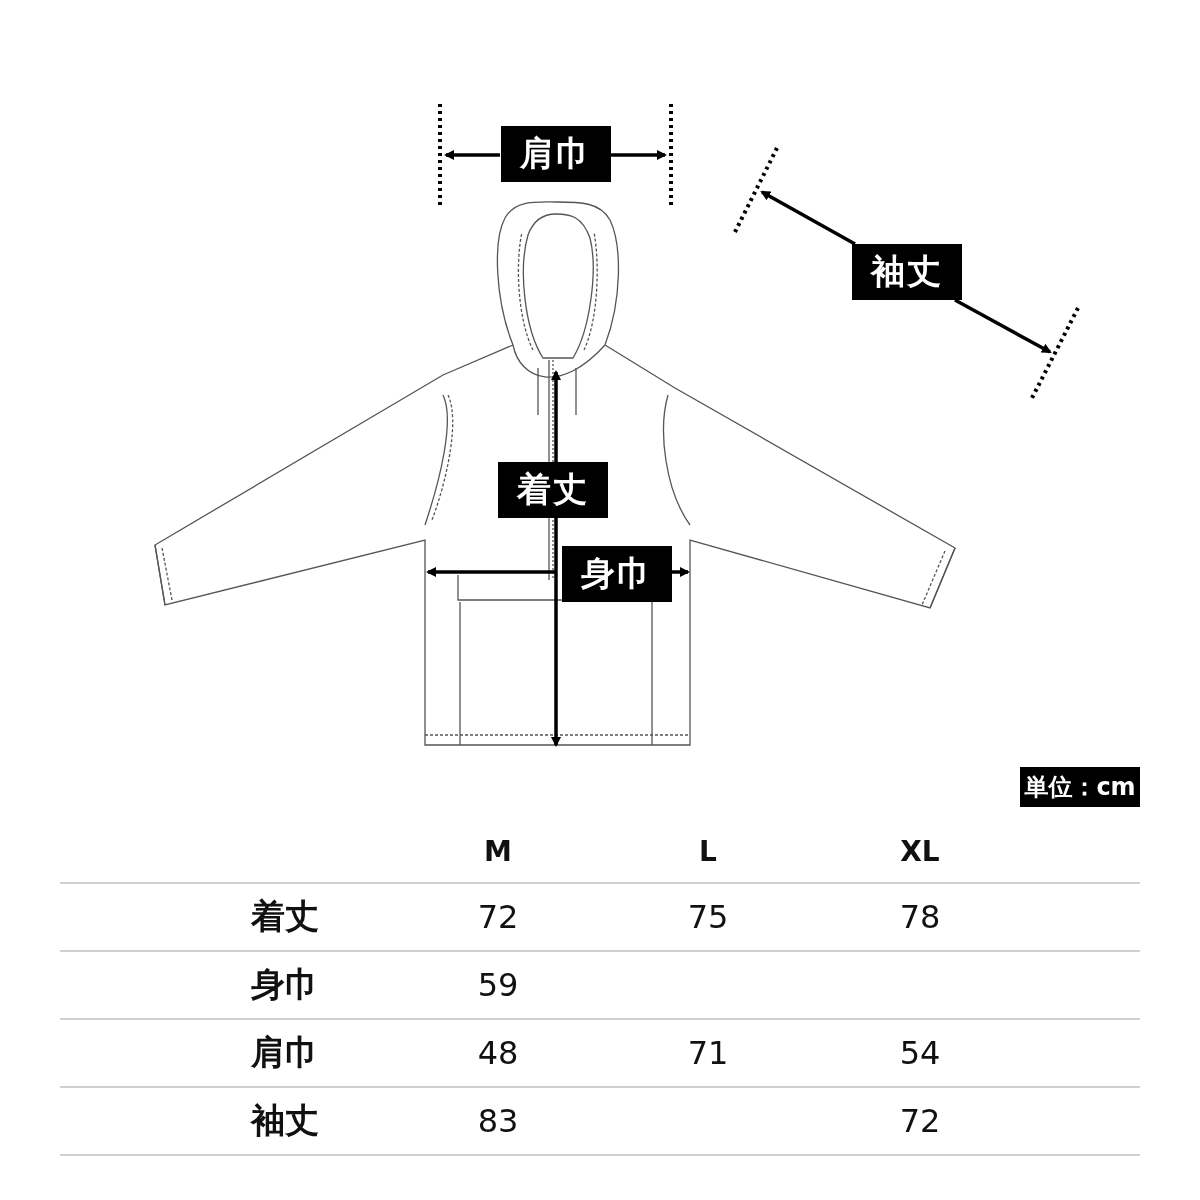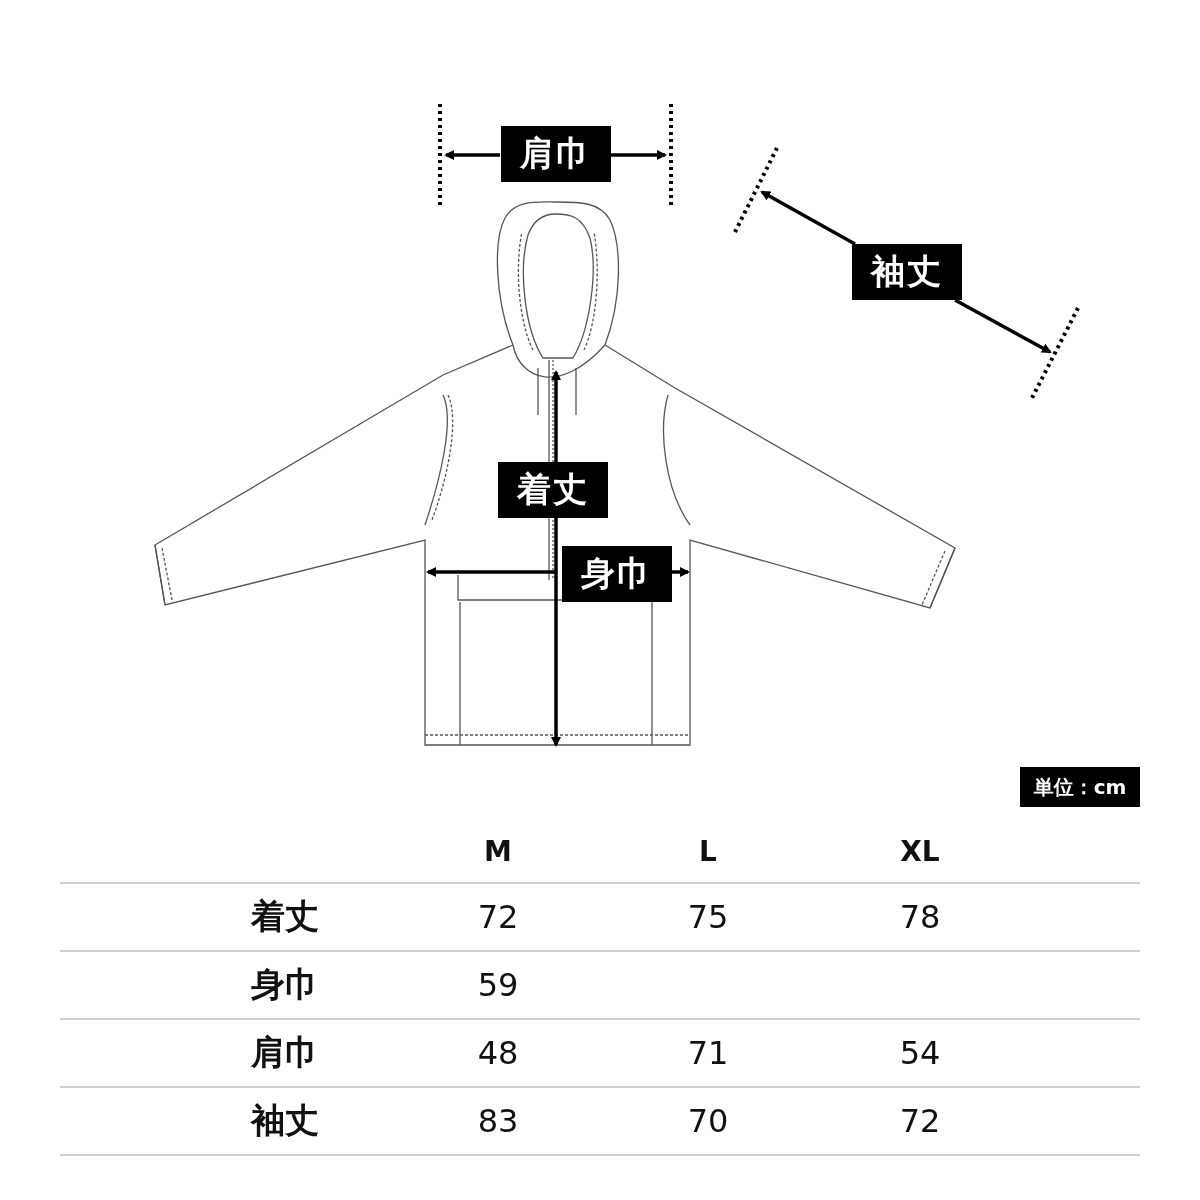--- a/index.html
+++ b/index.html
@@ -3,21 +3,21 @@
 <meta charset="utf-8">
 <style>
   html, body { margin:0; padding:0; background:#ffffff; }
   body { width:1200px; height:1200px; position:relative; overflow:hidden;
          font-family:"DejaVu Sans","Liberation Sans",sans-serif; color:#111; }
   .diagram { position:absolute; left:0; top:0; width:1200px; height:780px; }
   .label-box { position:absolute; background:#000; color:#fff; font-weight:bold;
                font-size:34px; display:flex; align-items:center; justify-content:center;
                letter-spacing:2px; }
   .unit-box { position:absolute; left:1020px; top:767px; width:120px; height:40px;
-              background:#000; color:#fff; font-size:20px; font-weight:bold;
+              background:#000; color:#fff; font-size:24px; font-weight:bold;
               display:flex; align-items:center; justify-content:center; }
   .size-table { position:absolute; left:60px; top:820px; width:1080px; }
   .tr { position:relative; height:66px; }
   .tr.head { height:62px; }
   .tr.body { border-top:2px solid #cfcfcf; }
   .tr.last { border-bottom:2px solid #cfcfcf; }
   .cell { position:absolute; top:0; height:100%; display:flex; align-items:center;
           justify-content:center; font-size:32px; }
   .c0 { left:160px; width:130px; font-weight:bold; font-size:34px; }
   .c1 { left:378px; width:120px; }
@@ -111,16 +111,15 @@
   </div>
   <div class="tr body">
     <div class="cell c0">肩巾</div>
     <div class="cell c1">48</div>
     <div class="cell c2">71</div>
     <div class="cell c3">54</div>
   </div>
   <div class="tr body last">
     <div class="cell c0">袖丈</div>
     <div class="cell c1">83</div>
-    <div class="cell c2">70</div>
     <div class="cell c3">72</div>
   </div>
 </div>
 
 </body></html>

